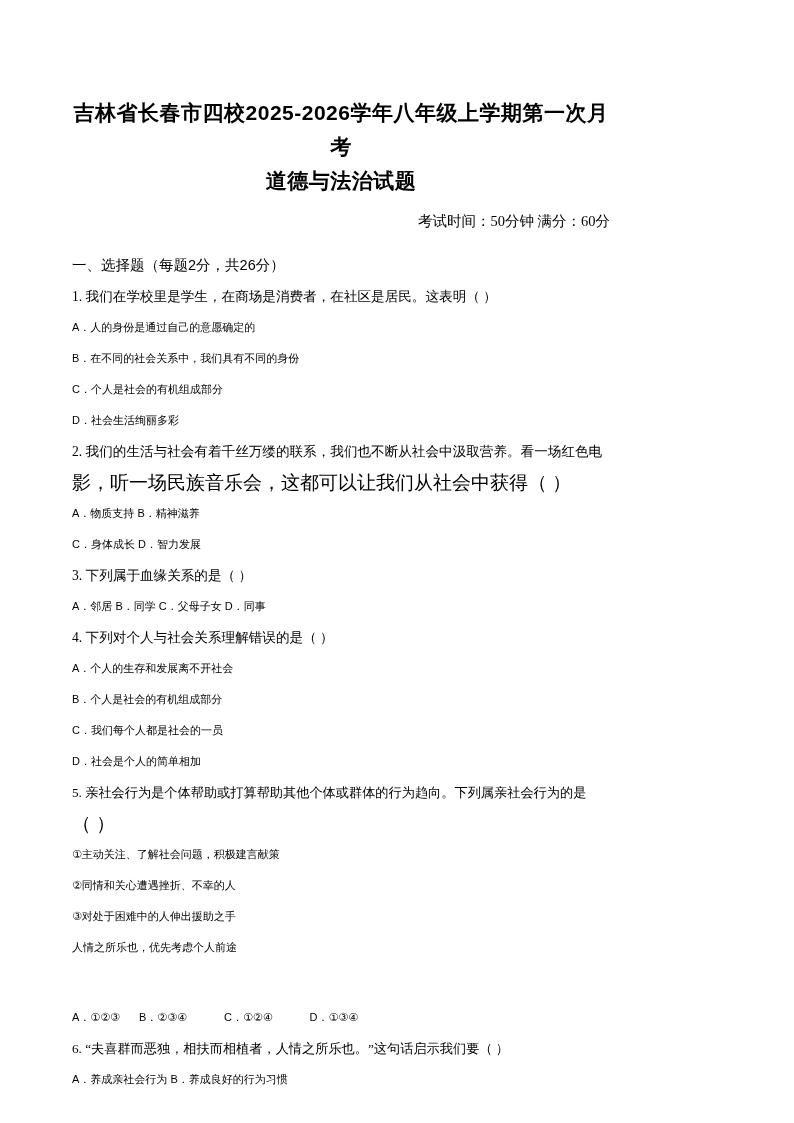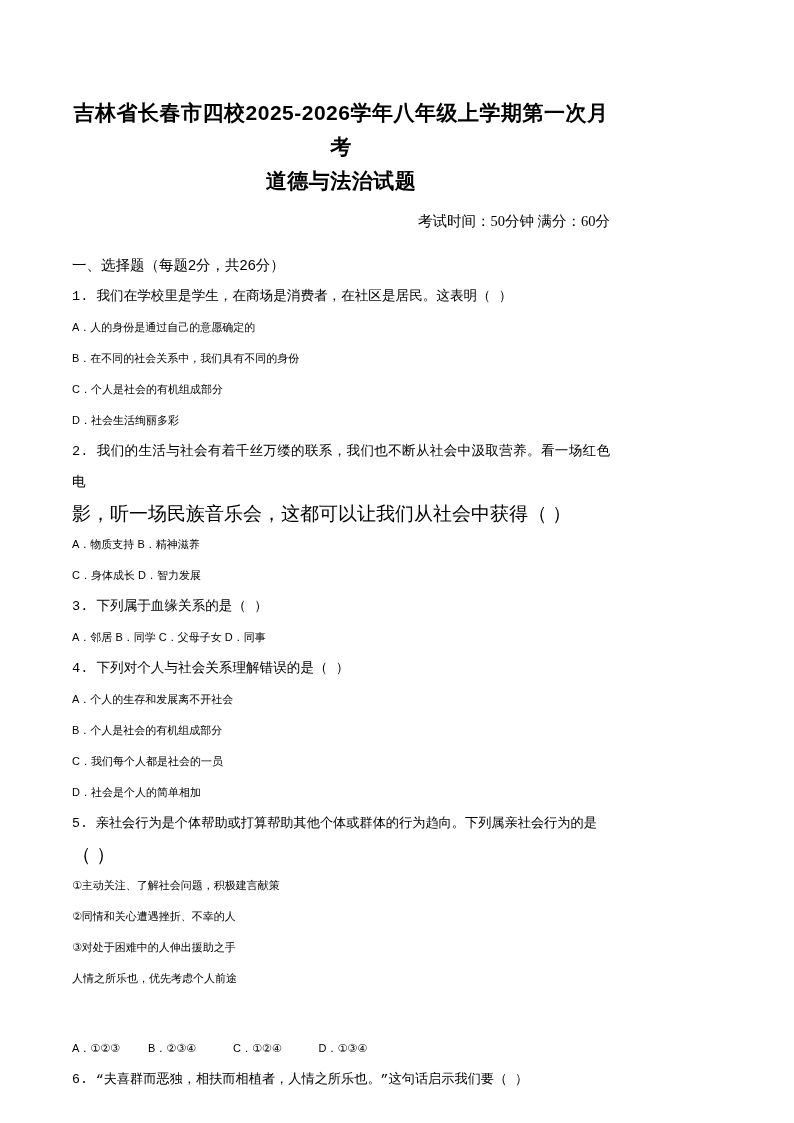--- a/index.html
+++ b/index.html
@@ -45,32 +45,32 @@
     line-height: 31px;
     margin: 2px 0 0 0;
     font-family: "Liberation Sans", "DejaVu Sans", sans-serif;
   }
   .q {
     margin: 0;
   }
   .q-stem {
     font-size: 13.6px;
     line-height: 31px;
-    font-family: Liberation Mono, monospace;
+    font-family: Liberation Serif, serif;
     text-align: justify;
   }
   .q-opt {
     font-size: 11px;
     line-height: 31px;
     font-family: "Liberation Sans", "DejaVu Sans", sans-serif;
   }
   .q-opt.row4 span {
     display: inline-block;
   }
-  .q-opt.row4 span:nth-child(1) { margin-right: 25px; }
+  .q-opt.row4 span:nth-child(1) { margin-right: 16px; }
   .q-opt.row4 span:nth-child(2) { margin-right: 34px; margin-top: 39px; }
   .q-opt.row4 span:nth-child(3) { margin-right: 34px; }
   .cont-line {
     font-size: 19px;
     line-height: 31px;
     font-family: "Liberation Sans", "DejaVu Sans", sans-serif;
   }
   .small-num {
     font-size: 13.2px;
   }
@@ -127,15 +127,16 @@
     <div class="q-opt row4">
       <span>A．①②③</span>
       <span>B．②③④</span>
       <span>C．①②④</span>
       <span>D．①③④</span>
     </div>
   </div>
 
   <div class="q">
     <div class="q-stem small-num">6. “夫喜群而恶独，相扶而相植者，人情之所乐也。”这句话启示我们要（    ）</div>
+    <div class="q-opt">A．养成亲社会行为    B．养成良好的行为习惯</div>
   </div>
 
 </div>
 
 </body></html>

